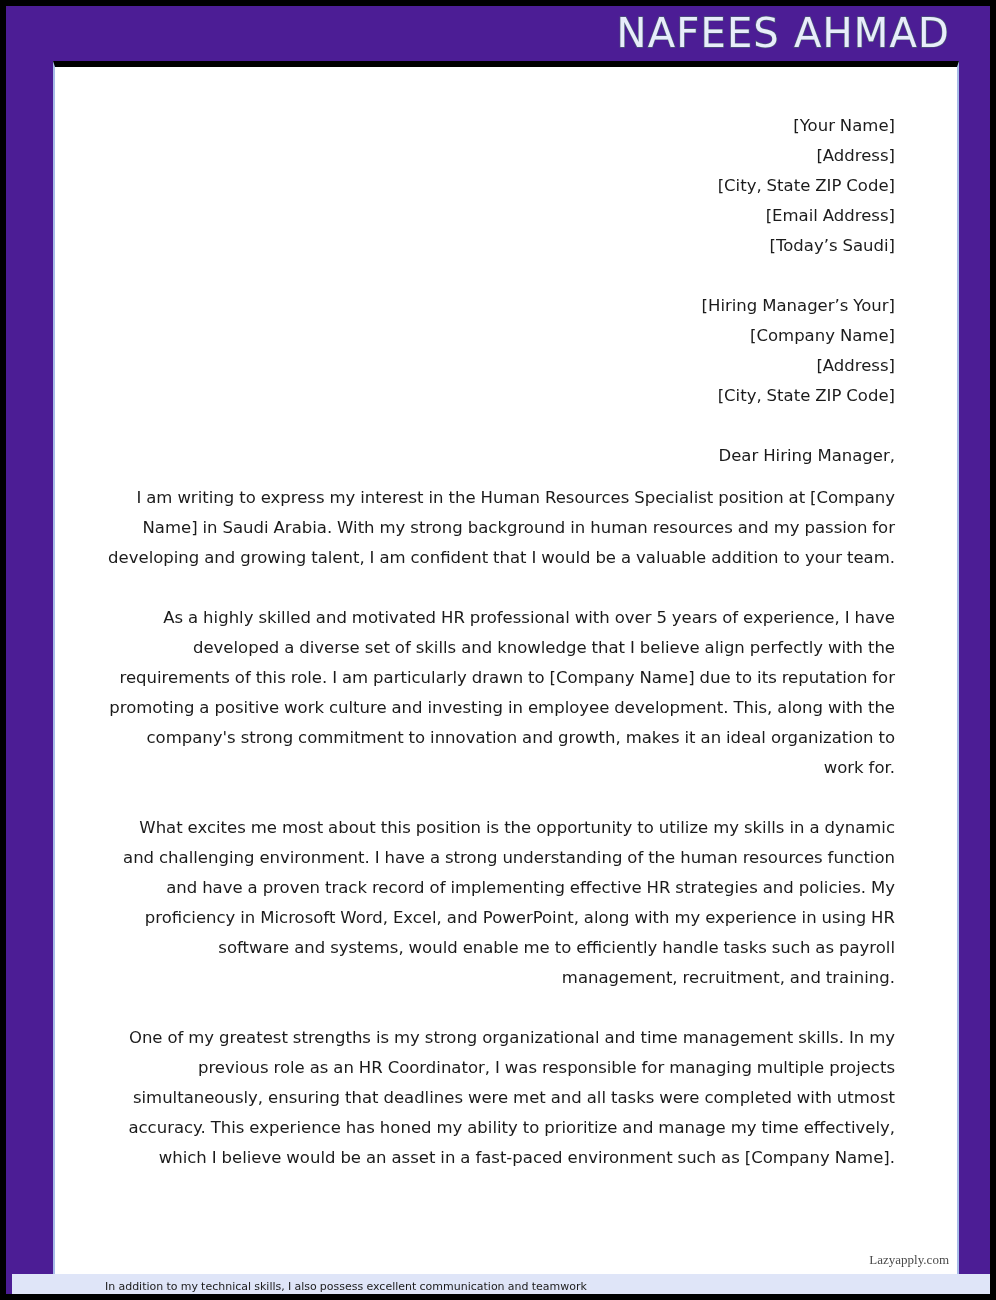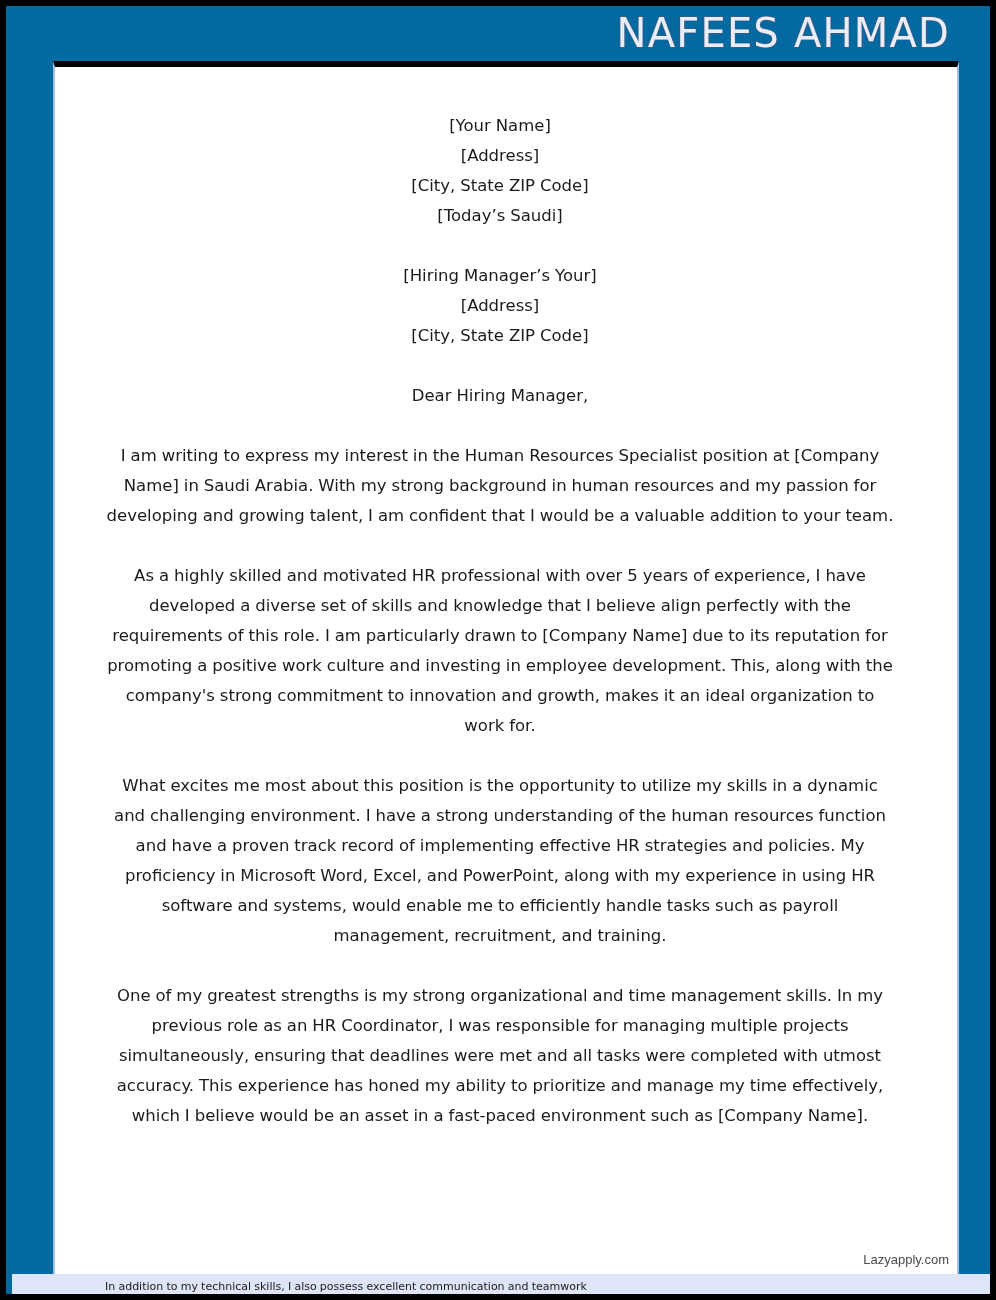--- a/index.html
+++ b/index.html
@@ -13,21 +13,21 @@
     font-family: "DejaVu Sans", sans-serif;
   }
 
   
   .screenshot {
     position: relative;
     width: 996px;
     height: 1300px;
     box-sizing: border-box;
     border: 6px solid #000000;
-    background: #0369a1;
+    background: #4c1d95;
     overflow: hidden;
   }
 
   
   .header-band {
     position: absolute;
     left: 6px;
     top: 0;
     width: 984px;
     height: 55px;
@@ -84,38 +84,38 @@
     margin: 0 0 30px 0;
   }
 
   .addr-line,
   .para {
     font-family: "DejaVu Sans", sans-serif;
     font-size: 16.5px;
     line-height: 30px;
     color: #1b1b1b;
     margin: 0;
-    text-align: center;
+    text-align: right;
     word-spacing: -0.3px;
   }
 
   .para {
     margin: 10px 0 30px 0;
   }
 
   .salutation {
-    margin: 0 0 30px 0;
+    margin: 0 0 12px 0;
   }
 
   
   .watermark {
     position: absolute;
     right: 8px;
     bottom: 6px;
-    font-family: Liberation Sans, sans-serif;
+    font-family: Liberation Serif, serif;
     font-size: 13px;
     line-height: 16px;
     color: #4a4a4a;
     white-space: nowrap;
   }
 
   
   .overflow-strip {
     position: absolute;
     left: 6px;
@@ -148,25 +148,27 @@
     <div class="doc-title">NAFEES AHMAD</div>
   </div>
 
   <div class="page">
     <div class="page-inner">
 
       <div class="addr-block">
         <div class="addr-line">[Your Name]</div>
         <div class="addr-line">[Address]</div>
         <div class="addr-line">[City, State ZIP Code]</div>
+        <div class="addr-line">[Email Address]</div>
         <div class="addr-line">[Today’s Saudi]</div>
       </div>
 
       <div class="addr-block">
         <div class="addr-line">[Hiring Manager’s Your]</div>
+        <div class="addr-line">[Company Name]</div>
         <div class="addr-line">[Address]</div>
         <div class="addr-line">[City, State ZIP Code]</div>
       </div>
 
       <div class="addr-line salutation">Dear Hiring Manager,</div>
 
       <p class="para">I am writing to express my interest in the Human Resources Specialist position at [Company Name] in Saudi Arabia. With my strong background in human resources and my passion for developing and growing talent, I am confident that I would be a valuable addition to your team.</p>
       <p class="para">As a highly skilled and motivated HR professional with over 5 years of experience, I have developed a diverse set of skills and knowledge that I believe align perfectly with the requirements of this role. I am particularly drawn to [Company Name] due to its reputation for promoting a positive work culture and investing in employee development. This, along with the company's strong commitment to innovation and growth, makes it an ideal organization to work for.</p>
       <p class="para">What excites me most about this position is the opportunity to utilize my skills in a dynamic and challenging environment. I have a strong understanding of the human resources function and have a proven track record of implementing effective HR strategies and policies. My proficiency in Microsoft Word, Excel, and PowerPoint, along with my experience in using HR software and systems, would enable me to efficiently handle tasks such as payroll management, recruitment, and training.</p>
       <p class="para">One of my greatest strengths is my strong organizational and time management skills. In my previous role as an HR Coordinator, I was responsible for managing multiple projects simultaneously, ensuring that deadlines were met and all tasks were completed with utmost accuracy. This experience has honed my ability to prioritize and manage my time effectively, which I believe would be an asset in a fast-paced environment such as [Company Name].</p>

